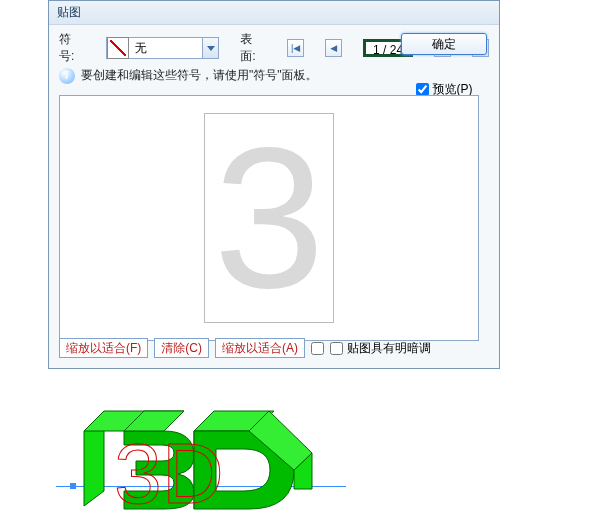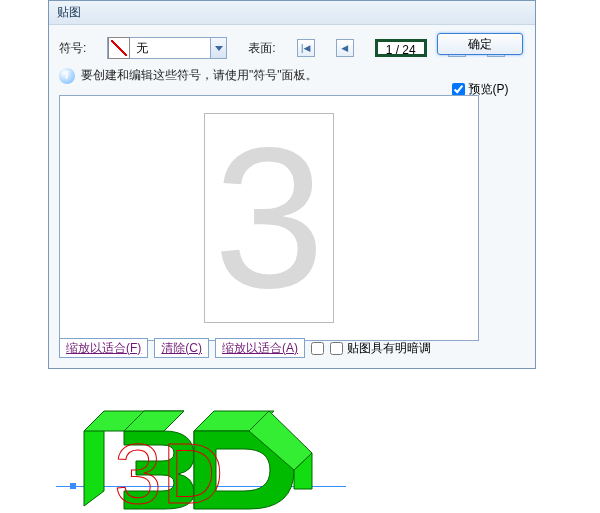--- a/index.html
+++ b/index.html
@@ -1,17 +1,17 @@
 <!DOCTYPE html>
 <html><head>
 <meta charset="utf-8">
 <style>
 *{box-sizing:border-box;margin:0;padding:0;font-family:"Microsoft YaHei","SimSun",sans-serif;font-size:12px}
 body{width:600px;height:513px;background:#fff}
-.dialog{position:absolute;left:48px;top:0;width:488px;height:369px;border:1px solid #7a98b8;background:#f5f8fb}
+.dialog{position:absolute;left:48px;top:0;width:452px;height:369px;border:1px solid #7a98b8;background:#f5f8fb}
 .titlebar{height:24px;background:linear-gradient(#edf3f9,#dce8f4);border-bottom:1px solid #c8d6e6;padding-left:8px;display:flex;align-items:center;color:#1a3a5a}
 .content{position:relative;padding:10px;height:calc(100% - 24px)}
 .row1{display:flex;align-items:center;gap:21px;height:26px}
 .lbl{color:#222}
 .swatch{width:22px;height:22px;border:1px solid #888;background:#fff;position:relative;display:inline-block}
 .swatch::after{content:"";position:absolute;left:2px;top:2px;right:2px;bottom:2px;background:linear-gradient(to top right,transparent 45%,#d00 45%,#d00 55%,transparent 55%)}
 .symsel{display:flex;align-items:center;border:1px solid #8fa8c9;background:#fff;height:22px;width:120px}
 .symsel .txt{flex:1;padding:0 6px}
 .symsel .dd{width:16px;height:20px;border-left:1px solid #8fa8c9;background:linear-gradient(#f4f8fd,#d7e4f3);display:flex;align-items:center;justify-content:center;cursor:pointer}
 .tri{width:0;height:0;border-left:4px solid transparent;border-right:4px solid transparent;border-top:5px solid #3a6aa0}
@@ -21,21 +21,21 @@
 .btn.primary{border-color:#3e7ed1;box-shadow:0 0 3px #7ab6ff}
 .rightcol{position:absolute;right:12px;top:8px;display:flex;flex-direction:column;gap:8px;align-items:center}
 .row2{display:flex;align-items:center;gap:6px;margin-top:6px}
 .info-icon{width:16px;height:16px;border-radius:50%;background:radial-gradient(circle at 35% 30%,#fff,#6cb6ff);color:#fff;font-style:italic;font-weight:bold;display:flex;align-items:center;justify-content:center;font-size:10px}
 .chk{display:flex;align-items:center;gap:4px}
 .chk input{width:13px;height:13px}
 .preview{position:absolute;left:10px;top:70px;width:420px;height:246px;border:1px solid #8fa8c9;background:#fff;display:flex;align-items:center;justify-content:center}
 .glyph{font-size:200px;color:#d9d9d9;font-family:Arial,sans-serif;line-height:1;border:1px solid #bbb;padding:4px 8px}
 .bottomrow{position:absolute;left:10px;bottom:10px;display:flex;align-items:center;gap:6px}
 .linkbtn{border:1px solid #7fa3cc;background:#fff;height:20px;padding:0 6px;display:flex;align-items:center;cursor:pointer}
-.linkbtn span{color:#701a75;text-decoration:underline}
+.linkbtn span{color:#b91c1c;}
 .stage{position:absolute;left:76px;top:391px;width:250px;height:120px}
 .guide{position:absolute;left:-20px;right:-20px;top:95px;height:0;border-top:1px solid #3a8dff}
 .anchor{position:absolute;left:-6px;top:92px;width:6px;height:6px;background:#3a8dff}
 svg.d3{position:absolute;left:0;top:0}
 .d3 .face{fill:#0b0;stroke:#060;stroke-width:1}
 .d3 .side{fill:#1d1;stroke:#060;stroke-width:1}
 .d3 .top{fill:#3e3;stroke:#060;stroke-width:1}
 .redout{font-family:Arial;font-size:86px;fill:none;stroke:#d00;stroke-width:1}
 </style>
 </head>

